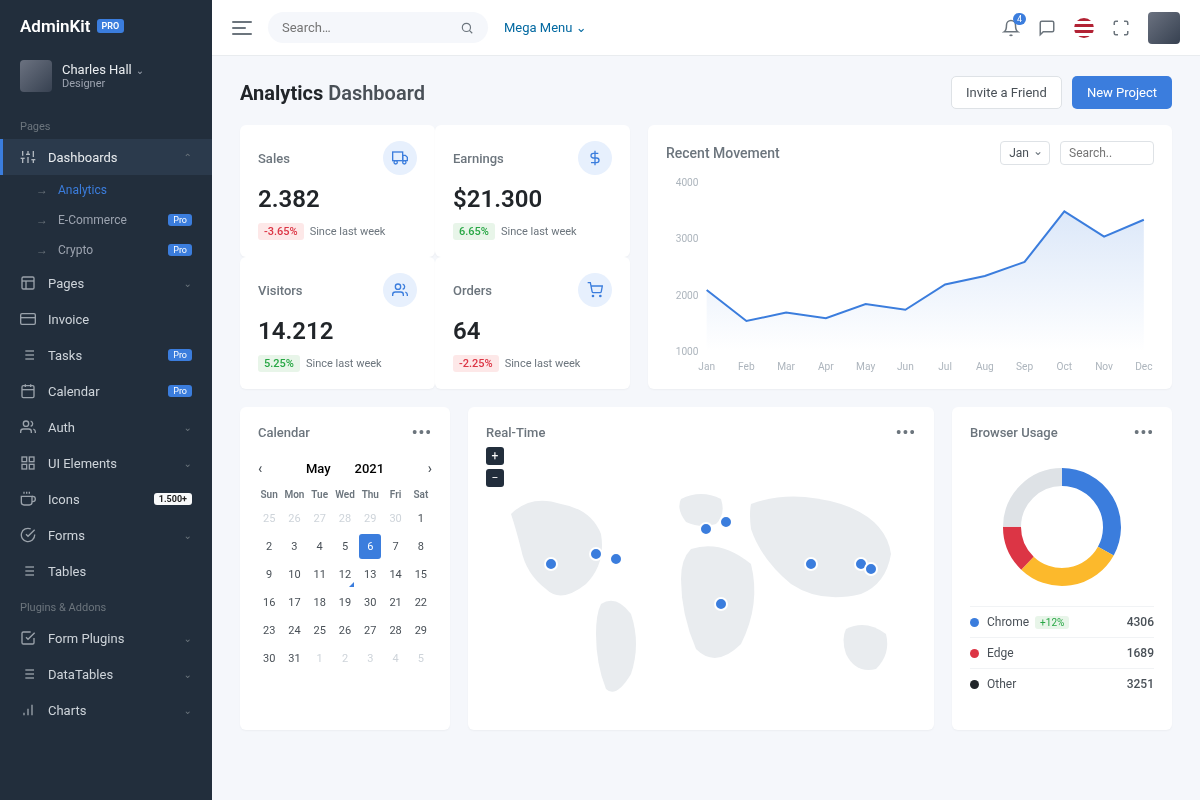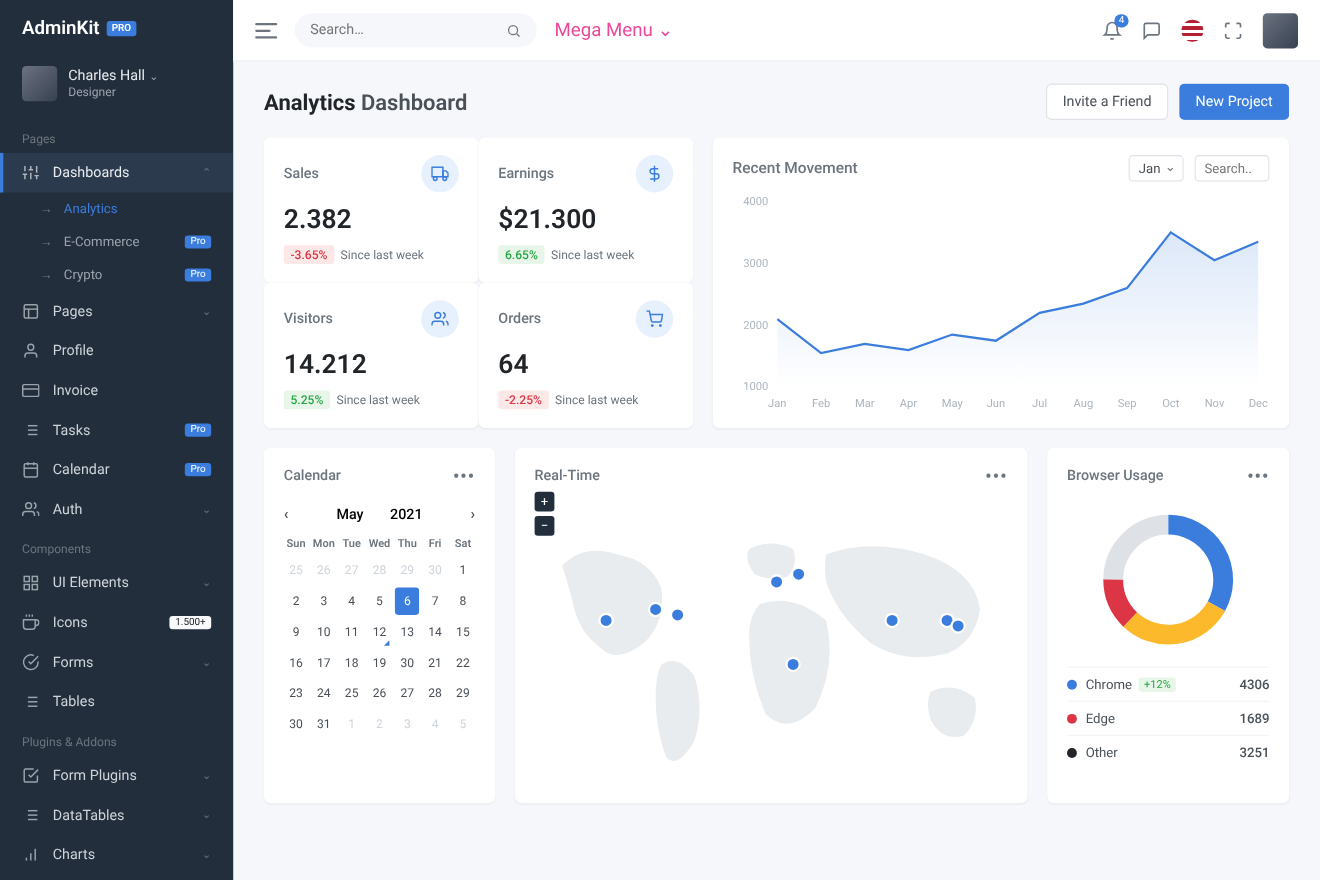--- a/index.html
+++ b/index.html
@@ -12,33 +12,33 @@
 .user-avatar { width: 32px; height: 32px; border-radius: 4px; background: linear-gradient(135deg,#6b7280,#374151); }
 .user-name { font-size: 13px; color: #e9ecef; }
 .user-role { font-size: 11px; color: #9ca3af; }
 .chev { margin-left: 4px; font-size: 10px; color: #9ca3af; }
 .section-label { font-size: 11px; color: #6c757d; padding: 12px 20px 6px; }
 .nav-item { display: flex; align-items: center; gap: 12px; padding: 10px 20px; font-size: 13px; color: #ced4da; cursor: pointer; position: relative; }
 .nav-item.active { background: #2b3a4c; color: #e9ecef; border-left: 3px solid #3b7ddd; padding-left: 17px; }
 .nav-item .ico { width: 16px; height: 16px; display: inline-flex; align-items: center; justify-content: center; opacity: .7; }
 .nav-item .expand { margin-left: auto; font-size: 10px; color: #6c757d; }
 .nav-item .badge-pro { margin-left: auto; background: #3b7ddd; color: #fff; font-size: 9px; padding: 1px 5px; border-radius: 3px; }
-.nav-item .badge-count { margin-left: auto; background: #f8f9fa; color: #222; font-size: 9px; padding: 1px 5px; border-radius: 3px; font-weight: 400; }
+.nav-item .badge-count { margin-left: auto; background: #f8f9fa; color: #222; font-size: 9px; padding: 1px 5px; border-radius: 3px; font-weight: 700; }
 .sub-item { display: flex; align-items: center; gap: 10px; padding: 8px 20px 8px 36px; font-size: 12px; color: #9ca3af; cursor: pointer; }
 .sub-item .arrow { font-size: 12px; color: #6c757d; }
 .sub-item.on { color: #3b7ddd; }
 .sub-item .badge-pro { margin-left: auto; background: #3b7ddd; color: #fff; font-size: 9px; padding: 1px 5px; border-radius: 3px; }
 .main { flex: 1; display: flex; flex-direction: column; }
 .topbar { height: 56px; background: #fff; border-bottom: 1px solid #e9ecef; display: flex; align-items: center; padding: 0 20px; gap: 16px; }
 .burger { width: 20px; height: 14px; display: flex; flex-direction: column; justify-content: space-between; cursor: pointer; }
 .burger span { height: 2px; background: #6c757d; border-radius: 1px; }
 .burger span:nth-child(2){ width: 70%; }
 .search-box { display: flex; align-items: center; background: #f5f7fb; border-radius: 20px; padding: 8px 14px; width: 220px; }
 .search-box input { border: none; background: transparent; outline: none; flex: 1; font-size: 13px; color: #6c757d; }
-.mega-menu { font-size: 17px; color: #ec4899; cursor: pointer; }
+.mega-menu { font-size: 13px; color: #0369a1; cursor: pointer; }
 .topbar-right { margin-left: auto; display: flex; align-items: center; gap: 18px; }
 .top-icon { width: 18px; height: 18px; color: #6c757d; position: relative; cursor: pointer; }
 .notif-badge { position: absolute; top: -6px; right: -6px; background: #3b7ddd; color: #fff; font-size: 9px; padding: 1px 4px; border-radius: 8px; }
 .flag { width: 20px; height: 20px; border-radius: 50%; background: linear-gradient(to bottom, #b22234 0%, #b22234 15%, #fff 15%, #fff 30%, #b22234 30%, #b22234 45%, #fff 45%, #fff 60%, #b22234 60%, #b22234 75%, #fff 75%, #fff 90%, #b22234 90%); position: relative; }
 .top-avatar { width: 32px; height: 32px; border-radius: 4px; background: linear-gradient(135deg,#6b7280,#374151); }
 .content { padding: 20px 28px; overflow-y: auto; flex: 1; }
 .page-head { display: flex; align-items: center; margin-bottom: 16px; }
 .page-title { font-size: 20px; font-weight: 600; color: #495057; }
 .page-title strong { color: #212529; font-weight: 700; }
 .head-actions { margin-left: auto; display: flex; gap: 10px; }
@@ -57,21 +57,21 @@
 .stat-delta { padding: 2px 6px; border-radius: 3px; font-weight: 500; }
 .delta-neg { background: #fde8e8; color: #dc3545; }
 .delta-pos { background: #e8f5e9; color: #28a745; }
 .stat-since { color: #6c757d; }
 .chart-card { flex: 1; }
 .chart-head { display: flex; align-items: center; gap: 10px; margin-bottom: 8px; }
 .chart-title { font-size: 14px; color: #6c757d; font-weight: 500; }
 .chart-head .spacer { flex: 1; }
 .select-box { border: 1px solid #dee2e6; border-radius: 4px; padding: 4px 20px 4px 8px; font-size: 12px; color: #495057; background: #fff; position: relative; cursor: pointer; }
 .select-box::after { content: "⌄"; position: absolute; right: 6px; top: 2px; color: #6c757d; }
-.chart-search { border: 1px solid #dee2e6; border-radius: 4px; padding: 4px 8px; font-size: 12px; width: 68px; outline: none; }
+.chart-search { border: 1px solid #dee2e6; border-radius: 4px; padding: 4px 8px; font-size: 12px; width: 94px; outline: none; }
 .chart-area { position: relative; height: 200px; }
 .grid-bottom { display: grid; grid-template-columns: 210px 1fr 220px; gap: 18px; }
 .card-head { display: flex; align-items: center; justify-content: space-between; margin-bottom: 12px; }
 .card-title { font-size: 13px; color: #6c757d; font-weight: 500; }
 .more-dots { color: #6c757d; cursor: pointer; font-weight: bold; letter-spacing: 1px; }
 .cal-head { display: flex; align-items: center; justify-content: space-between; padding: 6px 0 10px; font-size: 13px; font-weight: 500; }
 .cal-arrow { cursor: pointer; font-size: 14px; color: #495057; }
 .cal-grid { display: grid; grid-template-columns: repeat(7, 1fr); gap: 3px; font-size: 11px; text-align: center; }
 .cal-dow { color: #6c757d; font-weight: 600; font-size: 10px; padding: 3px 0; }
 .cal-day { padding: 6px 0; color: #495057; cursor: pointer; border-radius: 3px; }
@@ -146,29 +146,20 @@
             <line x1="3" y1="9" x2="21" y2="9"></line>
             <line x1="9" y1="21" x2="9" y2="9"></line>
           </svg>
         </span>
         <span>Pages</span>
         <span class="expand">⌄</span>
       </div>
       <div class="nav-item">
         <span class="ico">
           <svg width="16" height="16" viewBox="0 0 24 24" fill="none" stroke="currentColor" stroke-width="2">
-            <path d="M20 21v-2a4 4 0 00-4-4H8a4 4 0 00-4 4v2"></path>
-            <circle cx="12" cy="7" r="4"></circle>
-          </svg>
-        </span>
-        <span>Profile</span>
-      </div>
-      <div class="nav-item">
-        <span class="ico">
-          <svg width="16" height="16" viewBox="0 0 24 24" fill="none" stroke="currentColor" stroke-width="2">
             <rect x="1" y="4" width="22" height="16" rx="2"></rect>
             <line x1="1" y1="10" x2="23" y2="10"></line>
           </svg>
         </span>
         <span>Invoice</span>
       </div>
       <div class="nav-item">
         <span class="ico">
           <svg width="16" height="16" viewBox="0 0 24 24" fill="none" stroke="currentColor" stroke-width="2">
             <line x1="8" y1="6" x2="21" y2="6"></line>
@@ -199,21 +190,20 @@
           <svg width="16" height="16" viewBox="0 0 24 24" fill="none" stroke="currentColor" stroke-width="2">
             <path d="M17 21v-2a4 4 0 00-4-4H5a4 4 0 00-4 4v2"></path>
             <circle cx="9" cy="7" r="4"></circle>
             <path d="M23 21v-2a4 4 0 00-3-3.87"></path>
             <path d="M16 3.13a4 4 0 010 7.75"></path>
           </svg>
         </span>
         <span>Auth</span>
         <span class="expand">⌄</span>
       </div>
-      <div class="section-label">Components</div>
       <div class="nav-item">
         <span class="ico">
           <svg width="16" height="16" viewBox="0 0 24 24" fill="none" stroke="currentColor" stroke-width="2">
             <rect x="3" y="3" width="7" height="7"></rect>
             <rect x="14" y="3" width="7" height="7"></rect>
             <rect x="14" y="14" width="7" height="7"></rect>
             <rect x="3" y="14" width="7" height="7"></rect>
           </svg>
         </span>
         <span>UI Elements</span>

